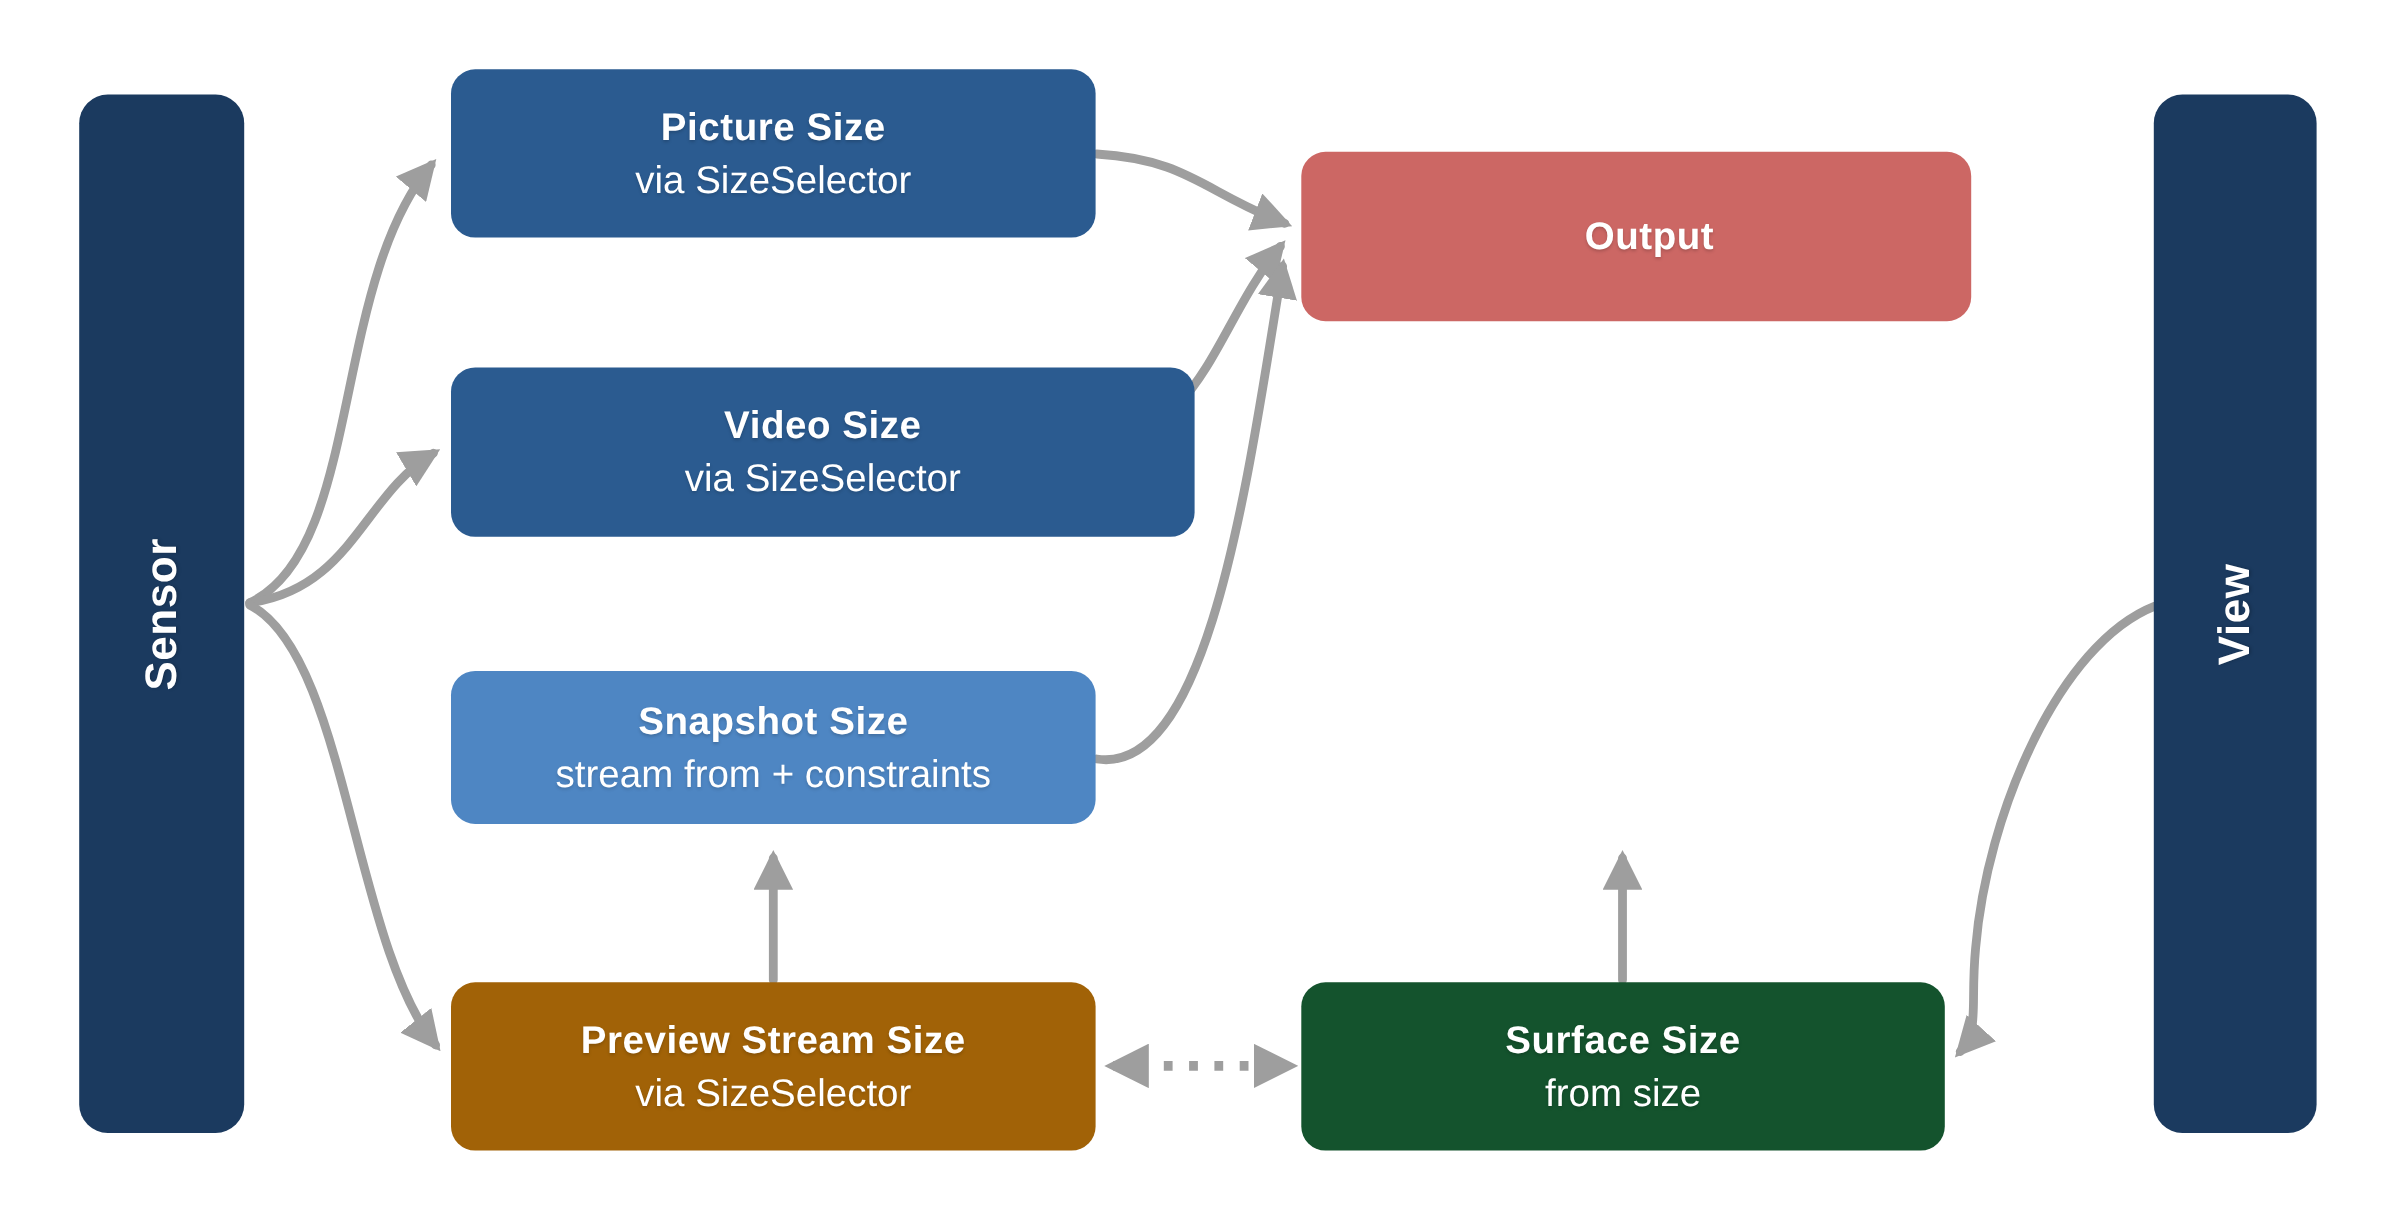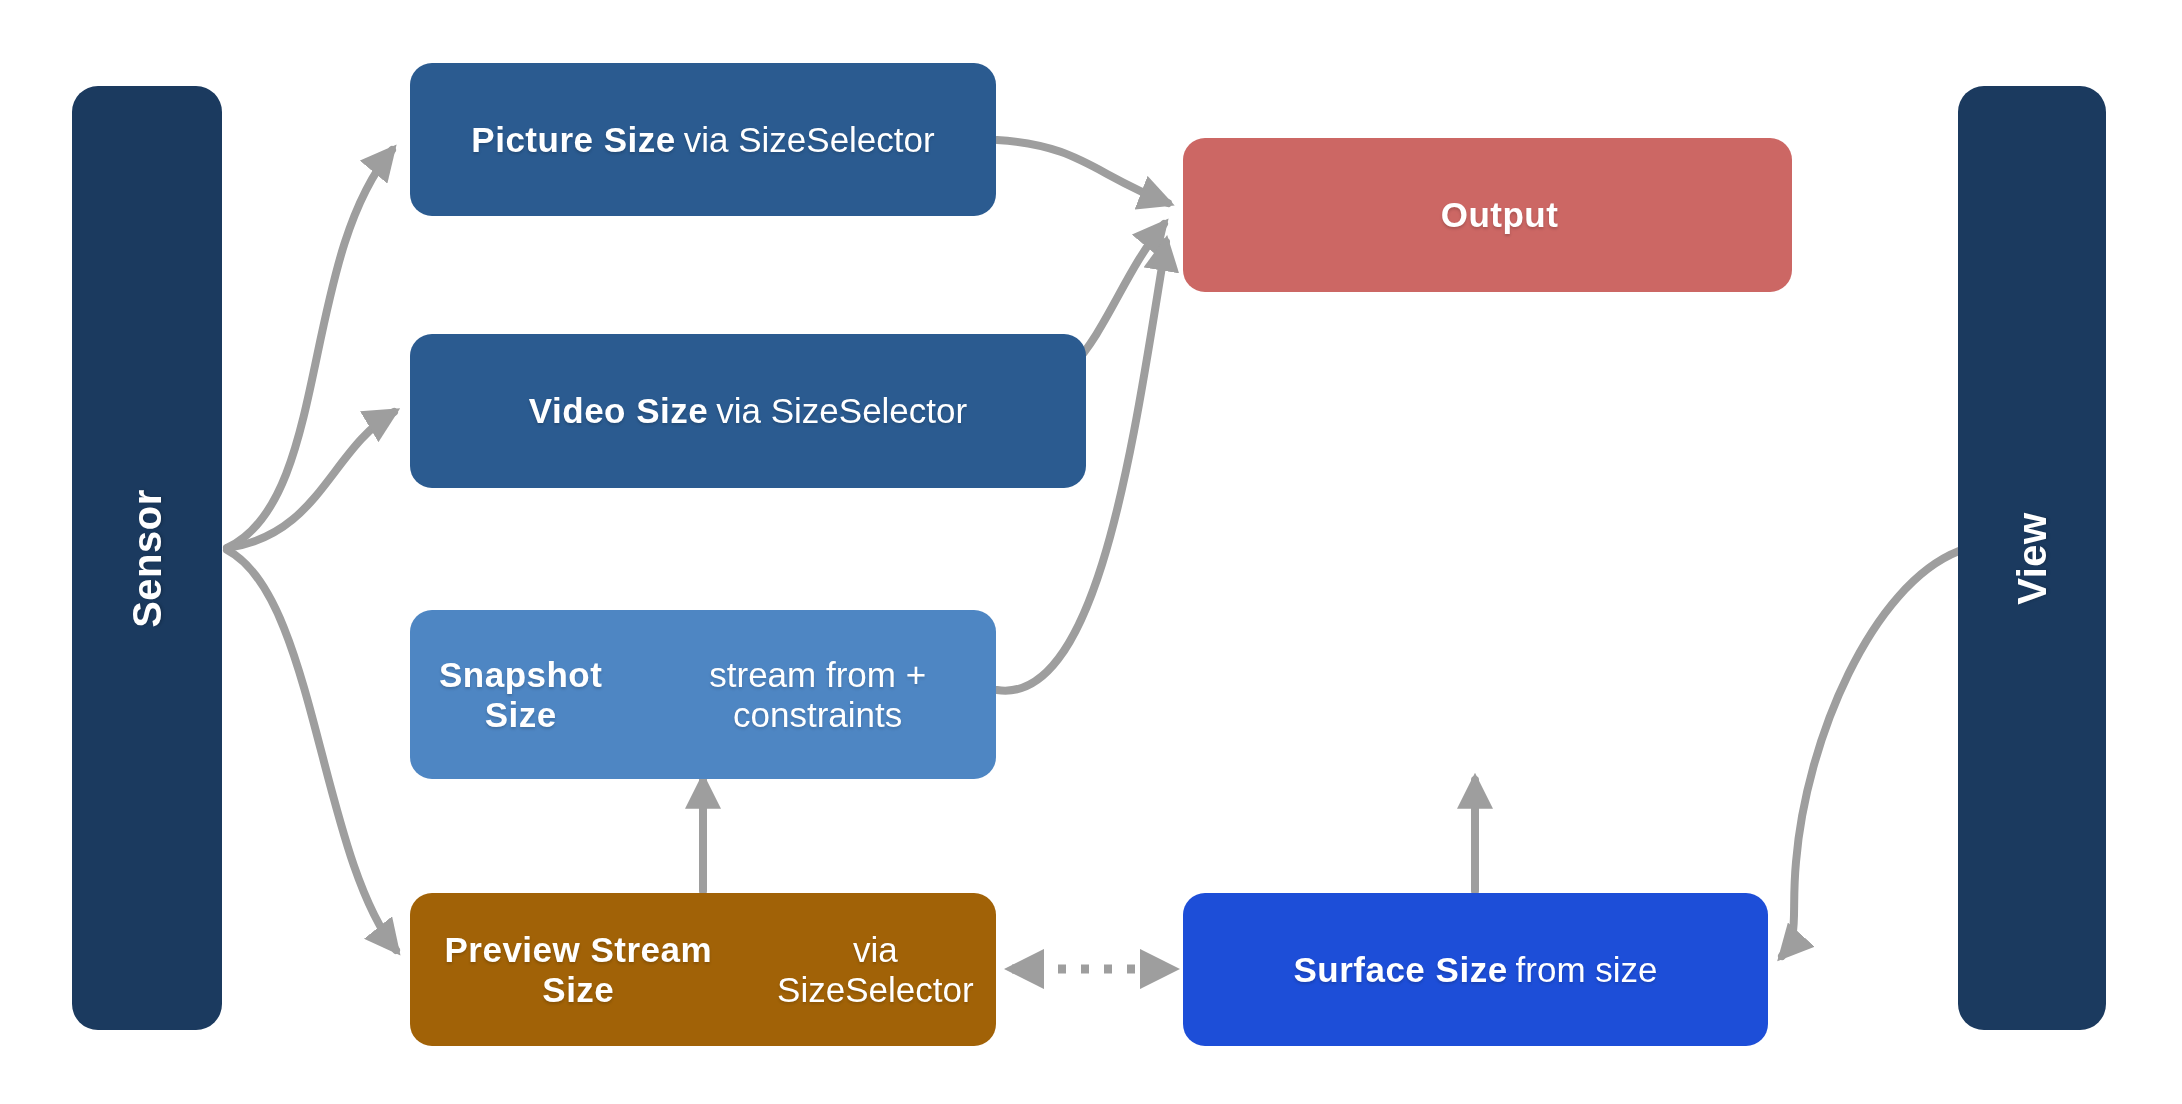--- a/index.html
+++ b/index.html
@@ -26,39 +26,39 @@
     transform: rotate(-90deg);
     white-space: nowrap;
     letter-spacing: 0.5px;
     text-shadow: 0 2px 3px rgba(0,0,0,0.18);
   }
 
   
   .node {
     position: absolute;
     border-radius: 22px;
-    display: flex; flex-direction: row;
+    display: flex; flex-direction: column;
     align-items: center; justify-content: center;
     gap: 8px;
     color: #ffffff;
     text-align: center;
   }
   .node .title {
     font-size: 35px; font-weight: 700; letter-spacing: 0.5px;
     text-shadow: 0 2px 3px rgba(0,0,0,0.18);
   }
   .node .subtitle {
     font-size: 35px; font-weight: 400;
     text-shadow: 0 2px 3px rgba(0,0,0,0.15);
   }
   .node .subtitle:empty { display: none; }
 
   .n-picture  { left: 410px;  top: 63px;  width: 586px; height: 153px; }
   .n-video    { left: 410px;  top: 334px; width: 676px; height: 154px; }
-  .n-snapshot { left: 410px;  top: 610px; width: 586px; height: 169px; text-align: center; }
+  .n-snapshot { left: 410px;  top: 610px; width: 586px; height: 139px; text-align: center; }
   .n-preview  { left: 410px;  top: 893px; width: 586px; height: 153px; }
   .n-output   { left: 1183px; top: 138px; width: 585px; height: 154px; }
   .n-screen   { left: 1183px; top: 610px; width: 585px; height: 153px; }
   .n-surface  { left: 1183px; top: 893px; width: 585px; height: 153px; }
 
   
   svg.edges { position: absolute; inset: 0; pointer-events: none; }
   .edge {
     fill: none;
     stroke: var(--arrow, #9e9e9e);
@@ -126,18 +126,18 @@
     <div class="title">Preview Stream Size</div>
     <div class="subtitle">via SizeSelector</div>
   </div>
 
   <div class="node n-output" style="background: rgb(204, 103, 100); padding-left: 24px;">
     <div class="title">Output</div>
 
   </div>
 
 
-  <div class="node n-surface" style="background: #1d4ed8; text-align: center;">
+  <div class="node n-surface" style="background: #14532d; text-align: center;">
     <div class="title">Surface Size</div>
     <div class="subtitle">from size</div>
   </div>
 
 </div>
 
 </body></html>

